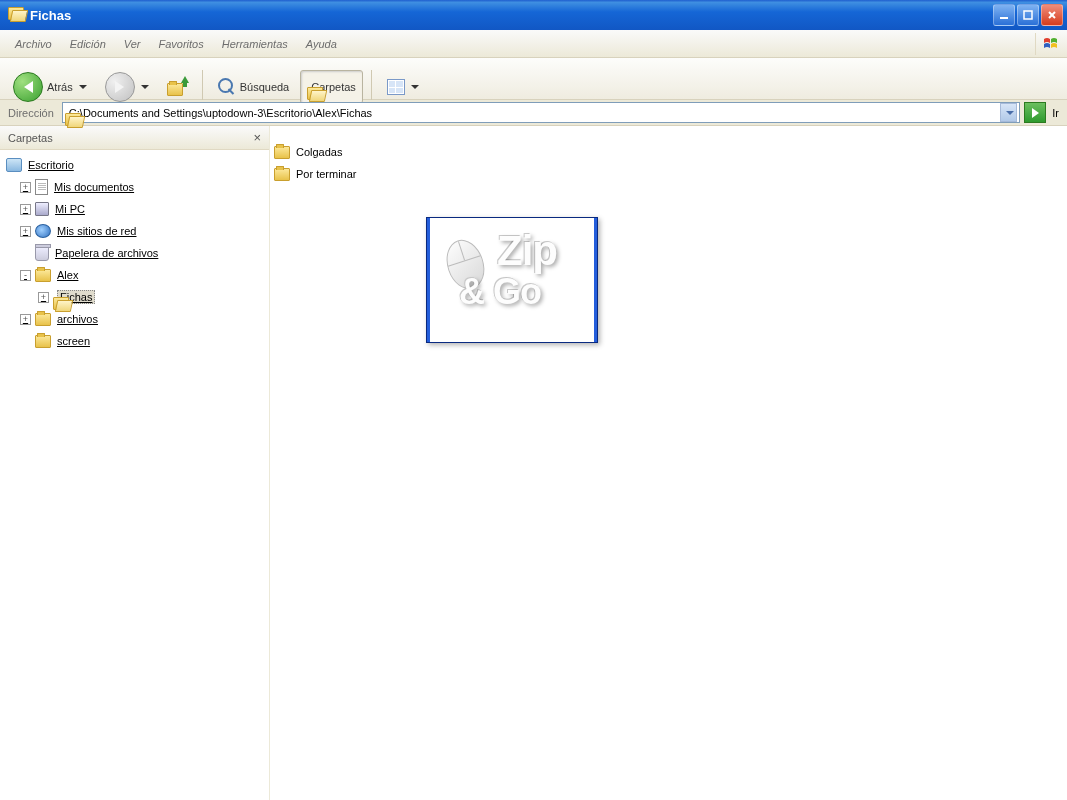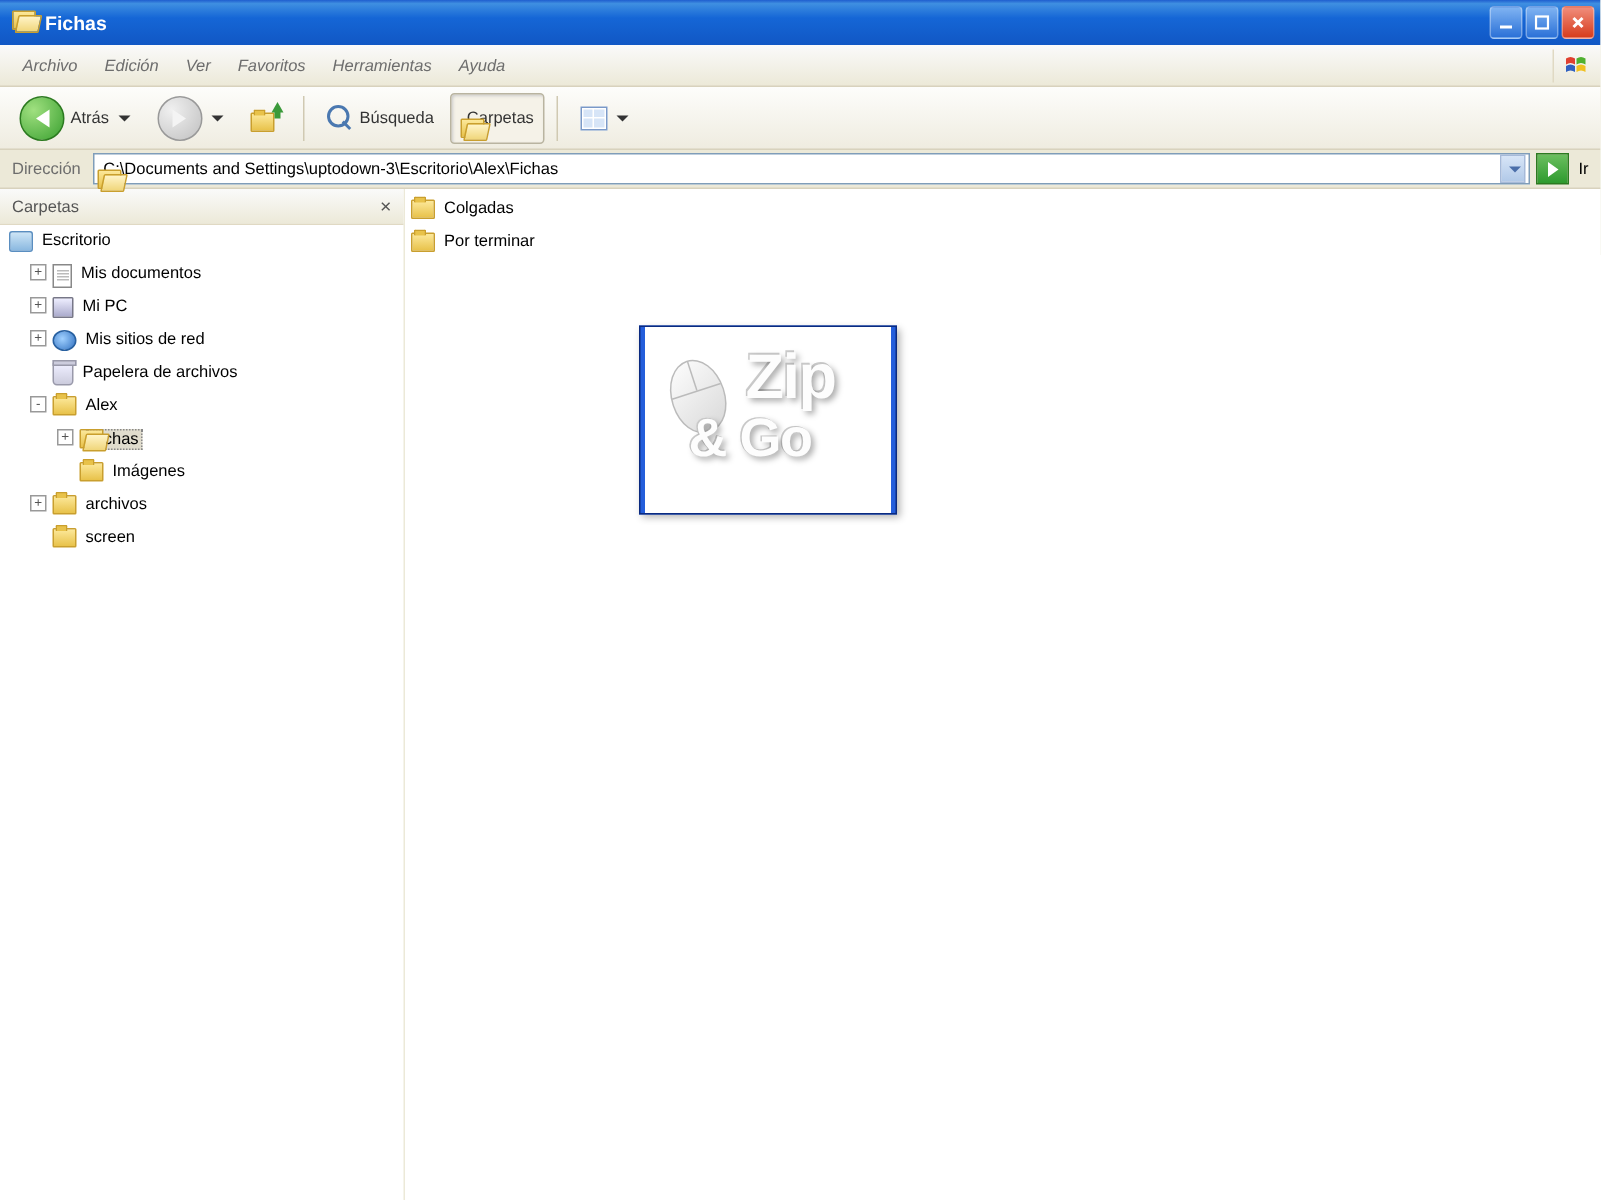--- a/index.html
+++ b/index.html
@@ -13,21 +13,21 @@
 .win-btn { width: 22px; height: 22px; border-radius: 3px; border: 1px solid #fff5; display: flex; align-items: center; justify-content: center; color: #fff; font-weight: bold; cursor: pointer; }
 .win-btn.min,.win-btn.max { background: linear-gradient(180deg,#7fb3f2,#2a70d7); }
 .win-btn.close { background: linear-gradient(180deg,#f08d7b,#d63c1d); }
 
 
 .menubar { height: 28px; background: linear-gradient(180deg,#fafafa,#ece9d8); border-bottom: 1px solid #d8d2bd; display: flex; align-items: center; padding: 0 6px; color: #6d6d6d; font-style: italic; }
 .menubar .menuitem { padding: 4px 9px; cursor: pointer; }
 .menubar .flag { margin-left: auto; width: 26px; height: 22px; border-left: 1px solid #e0d9c3; padding-left: 6px; display: flex; align-items: center; }
 
 
-.toolbar { height: 42px; background: linear-gradient(180deg,#fdfdfb,#efece0); border-bottom: 1px solid #d8d2bd; display: flex; align-items: center; padding: 0 6px; gap: 4px; }
+.toolbar { height: 42px; background: linear-gradient(180deg,#fdfdfb,#efece0); border-bottom: 1px solid #d8d2bd; display: flex; padding: 12px 6px; gap: 4px; }
 .tbtn { height: 34px; display: flex; align-items: center; padding: 0 6px; border: 1px solid transparent; border-radius: 3px; cursor: pointer; gap: 4px; }
 .tbtn.pressed { border: 1px solid #b9b4a0; background: #f5f2e8; box-shadow: inset 1px 1px 2px #ccc; }
 .tbtn .lbl { color: #333; }
 .sep { width: 1px; height: 30px; background: #d0c9b2; margin: 0 4px; }
 .circle-btn { width: 30px; height: 30px; border-radius: 50%; display: flex; align-items: center; justify-content: center; }
 .circle-btn.green { background: radial-gradient(circle at 30% 30%, #a0e080, #3aa030); border: 1px solid #2c7a20; }
 .circle-btn.grey { background: radial-gradient(circle at 30% 30%, #f0f0f0, #c0c0c0); border: 1px solid #999; }
 .arrow-left { width: 0; height: 0; border-top: 6px solid transparent; border-bottom: 6px solid transparent; border-right: 9px solid #fff; }
 .arrow-right { width: 0; height: 0; border-top: 6px solid transparent; border-bottom: 6px solid transparent; border-left: 9px solid #f4f4f4; }
 .dropdown-caret { width: 0; height: 0; border-left: 4px solid transparent; border-right: 4px solid transparent; border-top: 4px solid #333; margin-left: 2px; }
@@ -41,30 +41,30 @@
 .go-btn { width: 22px; height: 21px; background: linear-gradient(180deg,#6bbf5f,#2e9a2e); border: 1px solid #2c7a20; display: flex; align-items: center; justify-content: center; }
 .go-arrow { width: 0; height: 0; border-top: 5px solid transparent; border-bottom: 5px solid transparent; border-left: 7px solid #fff; }
 .go-lbl { padding: 0 4px 0 2px; }
 
 
 .body { display: flex; height: calc(800px - 30px - 28px - 42px - 26px); background: #fff; }
 .sidebar { width: 270px; border-right: 1px solid #ece9d8; background: #fff; }
 .sidebar-header { height: 24px; background: linear-gradient(180deg,#fafafa,#ece9d8); border-bottom: 1px solid #e0d9c3; display: flex; align-items: center; padding: 0 8px; color: #555; }
 .sidebar-header .x { margin-left: auto; cursor: pointer; font-size: 13px; color: #555; }
 .tree { padding: 4px 2px; }
-.tree-row { display: flex; align-items: flex-start; height: 22px; gap: 4px; cursor: pointer; }
+.tree-row { display: flex; align-items: center; height: 22px; gap: 4px; cursor: pointer; text-decoration: underline; }
 .tree-row.selected .lbl { background: #e0dccd; border: 1px dotted #888; padding: 0 2px; }
 .tree-row .lbl { color: #000; padding: 0 2px; }
 .expander { width: 11px; height: 11px; border: 1px solid #999; background: #fff; display: flex; align-items: center; justify-content: center; font-size: 9px; line-height: 9px; color: #555; cursor: pointer; }
 .expander-empty { width: 11px; height: 11px; }
 .indent0 { padding-left: 4px; }
 .indent1 { padding-left: 18px; }
 .indent2 { padding-left: 36px; }
 
-.content { flex: 1; position: relative; padding: 2px 4px; background: #fff; }
+.content { flex: 1; position: relative; padding: 15px 4px; background: #fff; }
 .file-row { display: flex; align-items: center; height: 22px; gap: 6px; cursor: pointer; }
 
 
 .folder-icon { width: 16px; height: 13px; background: linear-gradient(180deg,#fce89a,#e8c24a); border: 1px solid #c99f2e; border-radius: 1px; position: relative; }
 .folder-icon::before { content: ''; position: absolute; top: -3px; left: 1px; width: 6px; height: 3px; background: #e8c24a; border: 1px solid #c99f2e; border-bottom: none; border-radius: 1px 1px 0 0; }
 .folder-open { width: 18px; height: 14px; position: relative; }
 .folder-open::before { content: ''; position: absolute; top: 0; left: 0; width: 14px; height: 11px; background: linear-gradient(180deg,#fce89a,#e8c24a); border: 1px solid #c99f2e; border-radius: 1px; }
 .folder-open::after { content: ''; position: absolute; top: 3px; left: 3px; width: 14px; height: 10px; background: linear-gradient(180deg,#fff4c8,#f0d67a); border: 1px solid #c99f2e; border-radius: 1px; transform: skewX(-12deg); }
 
 .doc-icon { width: 13px; height: 16px; background: #fff; border: 1px solid #888; position: relative; }
@@ -237,25 +237,20 @@
       <div class="tree-row indent1">
         <span class="expander">-</span>
         <span class="folder-icon"></span>
         <span class="lbl">Alex</span>
       </div>
       <div class="tree-row indent2 selected">
         <span class="expander">+</span>
         <span><span class="folder-open"></span></span>
         <span class="lbl">Fichas</span>
       </div>
-      <div class="tree-row indent2">
-        <span class="expander-empty"></span>
-        <span class="folder-icon"></span>
-        <span class="lbl">Imágenes</span>
-      </div>
       <div class="tree-row indent1">
         <span class="expander">+</span>
         <span class="folder-icon"></span>
         <span class="lbl">archivos</span>
       </div>
       <div class="tree-row indent1">
         <span class="expander-empty"></span>
         <span class="folder-icon"></span>
         <span class="lbl">screen</span>
       </div>

